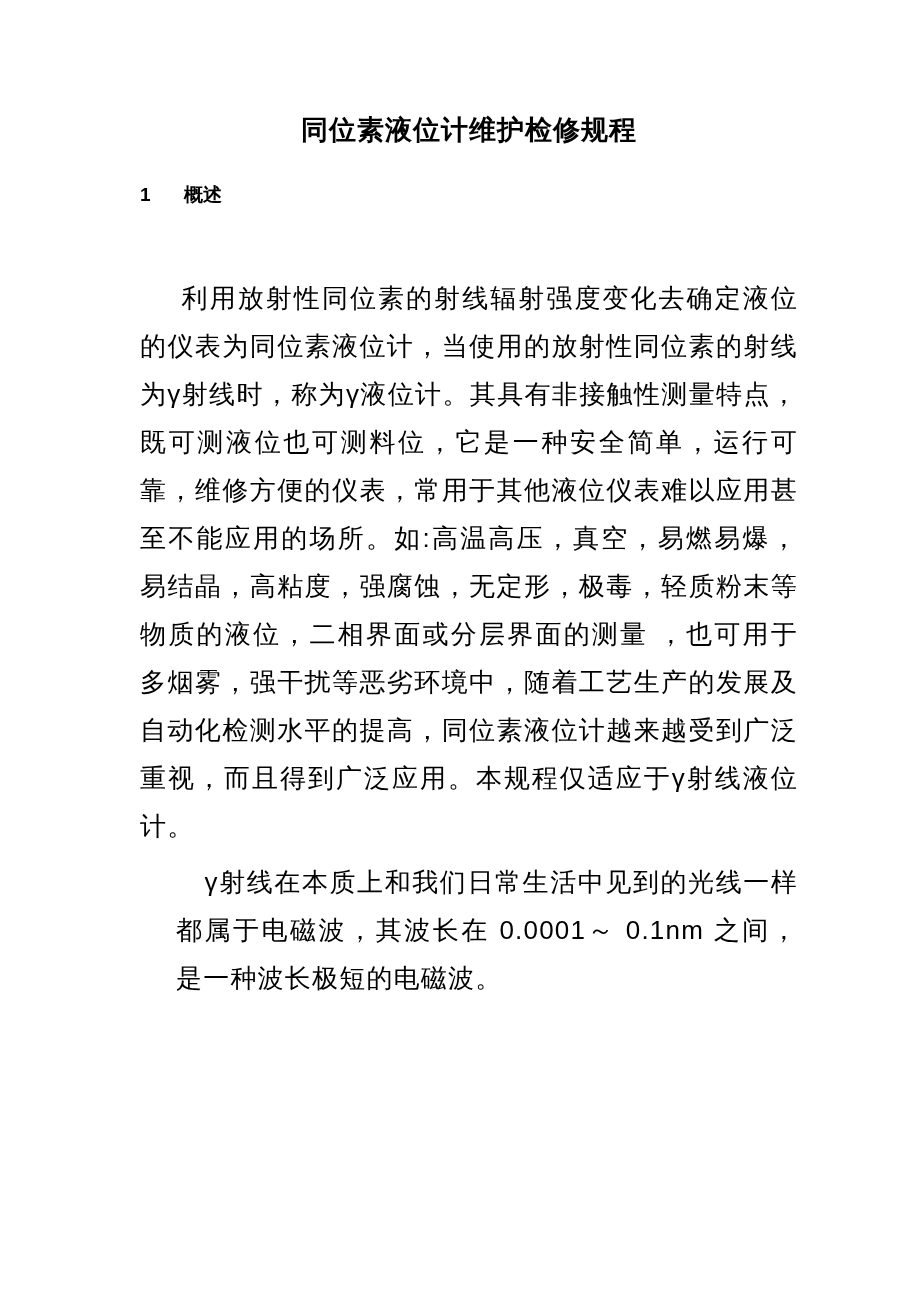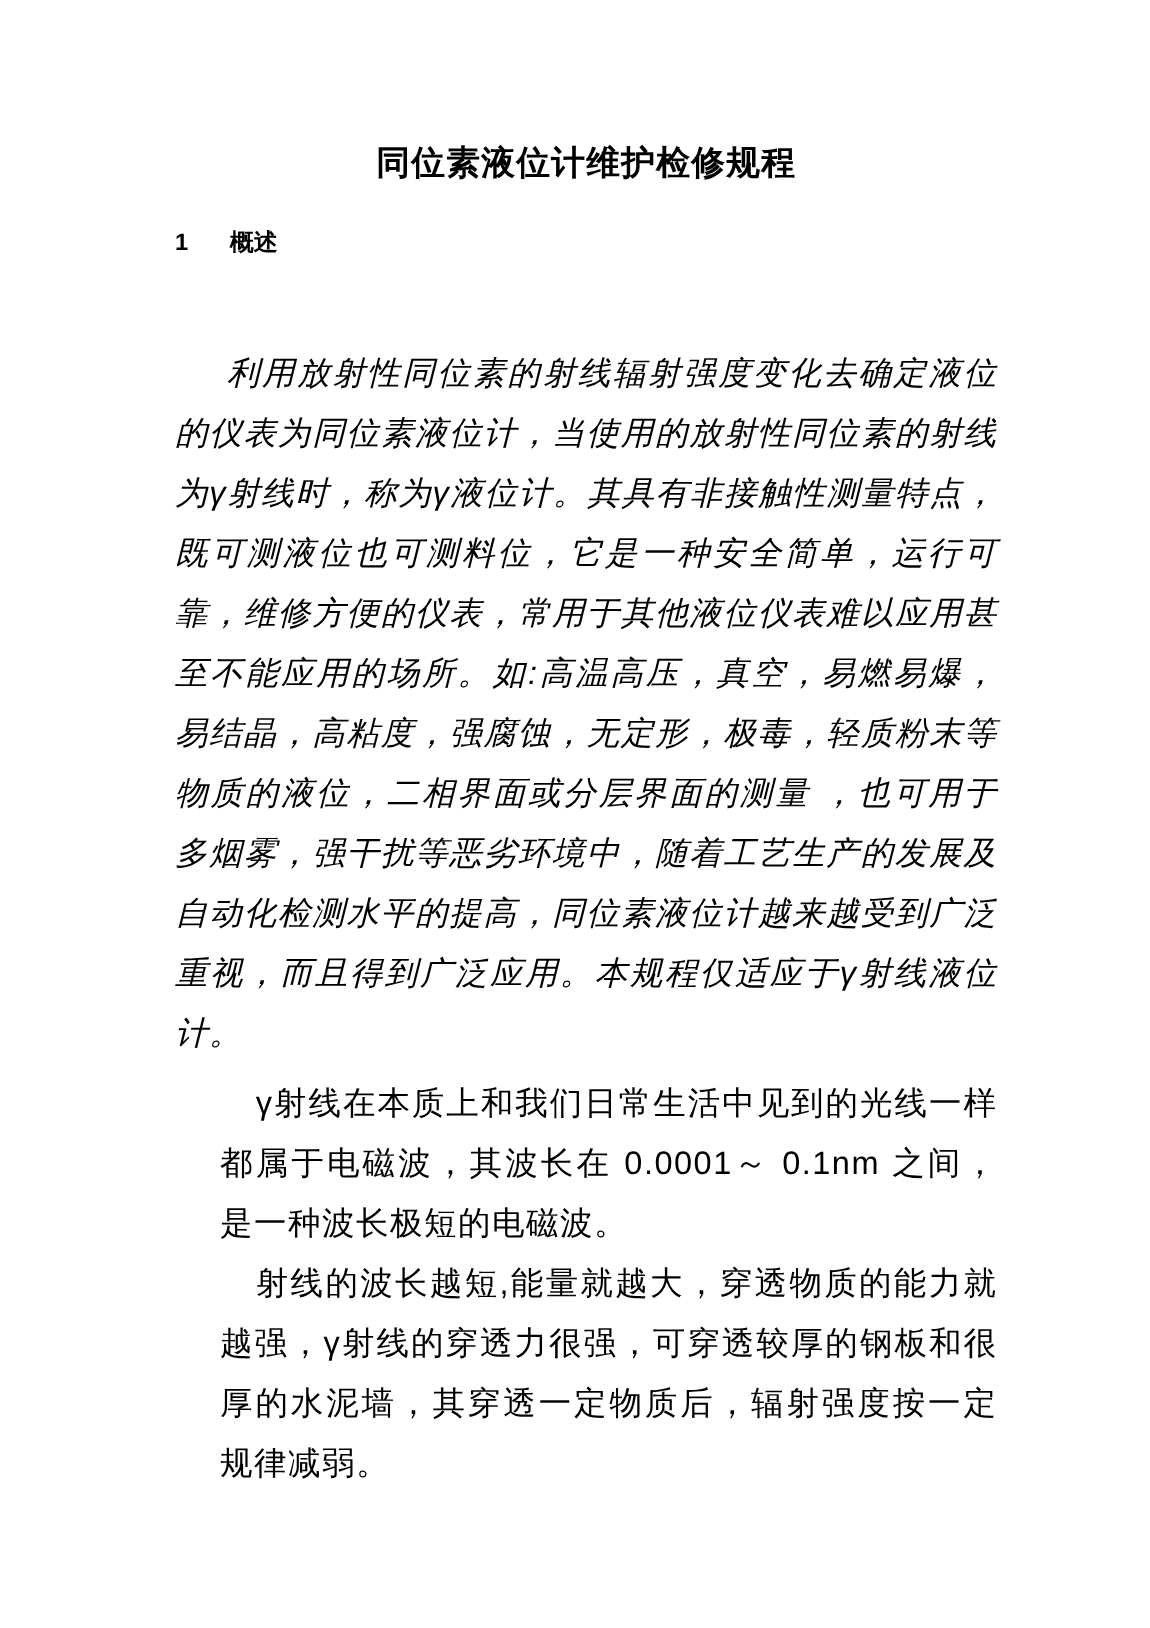--- a/index.html
+++ b/index.html
@@ -43,21 +43,21 @@
   }
 
   .body-para {
     font-size: 26px;
     line-height: 48px;
     text-align: justify;
     letter-spacing: 1.2px;
     color: #000000;
   }
 
-  .para-after-heading { margin-top: 62px; font-style: italic; }
+  .para-after-heading { margin-top: 62px; }
   .tight { margin-top: 8px; }
 
   .indent-15 { text-indent: 1.6em; }
   .indent-1  { text-indent: 1.1em; margin-left: 36px; }
 </style>
 </head>
 <body>
 
 <div class="page">
 
@@ -65,15 +65,14 @@
 
   <div class="section-heading sec1">
     <span class="sec-num">1</span><span class="sec-title">概述</span>
   </div>
 
   <p class="body-para indent-15 para-after-heading">利用放射性同位素的射线辐射强度变化去确定液位的仪表为同位素液位计，当使用的放射性同位素的射线为γ射线时，称为γ液位计。其具有非接触性测量特点，既可测液位也可测料位，它是一种安全简单，运行可靠，维修方便的仪表，常用于其他液位仪表难以应用甚至不能应用的场所。如:高温高压，真空，易燃易爆，易结晶，高粘度，强腐蚀，无定形，极毒，轻质粉末等物质的液位，二相界面或分层界面的测量 ，也可用于多烟雾，强干扰等恶劣环境中，随着工艺生产的发展及自动化检测水平的提高，同位素液位计越来越受到广泛重视，而且得到广泛应用。本规程仅适应于γ射线液位计。</p>
 
 
   <p class="body-para indent-1 tight">γ射线在本质上和我们日常生活中见到的光线一样都属于电磁波，其波长在 0.0001～ 0.1nm 之间，是一种波长极短的电磁波。</p>
 
-  <p class="body-para indent-1">射线的波长越短,能量就越大，穿透物质的能力就越强，γ射线的穿透力很强，可穿透较厚的钢板和很厚的水泥墙，其穿透一定物质后，辐射强度按一定规律减弱。</p>
 
 </div>
 
 </body></html>

